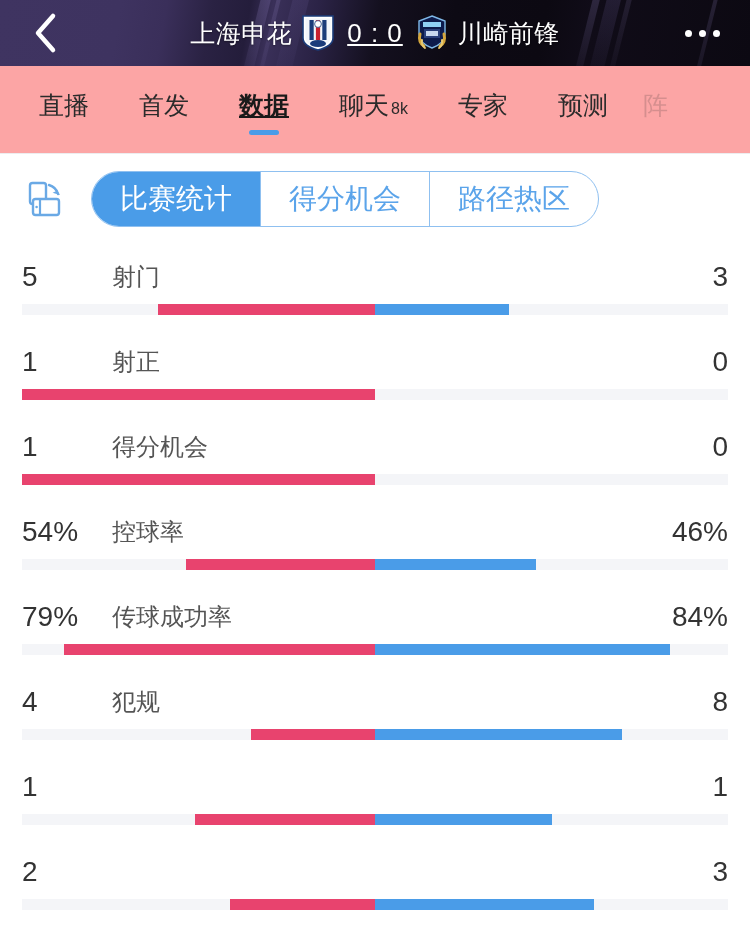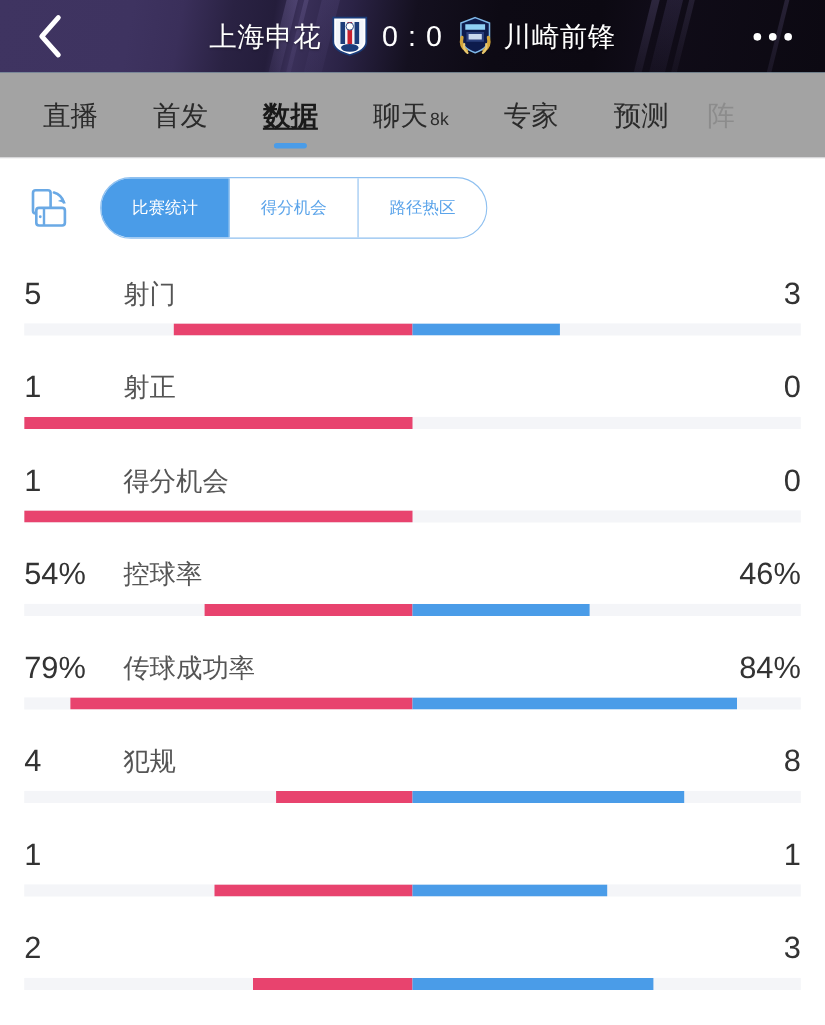--- a/index.html
+++ b/index.html
@@ -8,21 +8,21 @@
     font-family: "Liberation Sans", "DejaVu Sans", sans-serif;
     background: #ffffff;
     overflow: hidden;
   }
 
   
   .header {
     position: relative;
     width: 750px;
     height: 66px;
-    background: #0c4a6e;
+    background: #d946ef;
     overflow: hidden;
   }
   .hdr-bg {
     position: absolute;
     inset: 0;
     background:
       linear-gradient(100deg,
         #3f3461 0%,
         #3e3360 16%,
         #3a2f5a 22%,
@@ -76,20 +76,21 @@
     letter-spacing: .5px;
     white-space: nowrap;
     text-shadow: 0 1px 2px rgba(0,0,0,.4);
   }
   .score-txt {
     color: #ffffff;
     font-size: 26px;
     letter-spacing: 1px;
     white-space: nowrap;
     margin: 0 3px;
+    text-decoration: underline;
   }
 
   
   .crest { width: 34px; height: 38px; flex: 0 0 auto; }
 
   .more-btn {
     position: absolute;
     right: 20px; top: 0;
     height: 66px; width: 56px;
     display: flex; align-items: center; justify-content: center;
@@ -100,22 +101,22 @@
     display: block;
     width: 7px; height: 7px;
     border-radius: 50%;
     background: #ffffff;
   }
 
   
   .tabbar {
     position: relative;
     width: 750px;
-    height: 78px;
-    background: #a3a3a3;
+    height: 88px;
+    background: #fca5a5;
     border-bottom: 1px solid #ededef;
     overflow: hidden;
   }
   .tabs {
     display: flex;
     align-items: center;
     height: 78px;
     padding-left: 14px;
   }
   .tab {
@@ -175,21 +176,21 @@
     border: 1px solid #8fc0f0;
     border-radius: 28px;
     overflow: hidden;
     background: #ffffff;
   }
   .seg {
     display: flex;
     align-items: center;
     justify-content: center;
     padding: 0 28px;
-    font-size: 15px;
+    font-size: 28px;
     color: #5ba4ea;
     border-left: 1px solid #8fc0f0;
     cursor: pointer;
     white-space: nowrap;
     text-align: center;
   }
   .seg:first-child { border-left: none; }
   .seg.active { background: #4a9ce8; color: #ffffff; }
 
   

